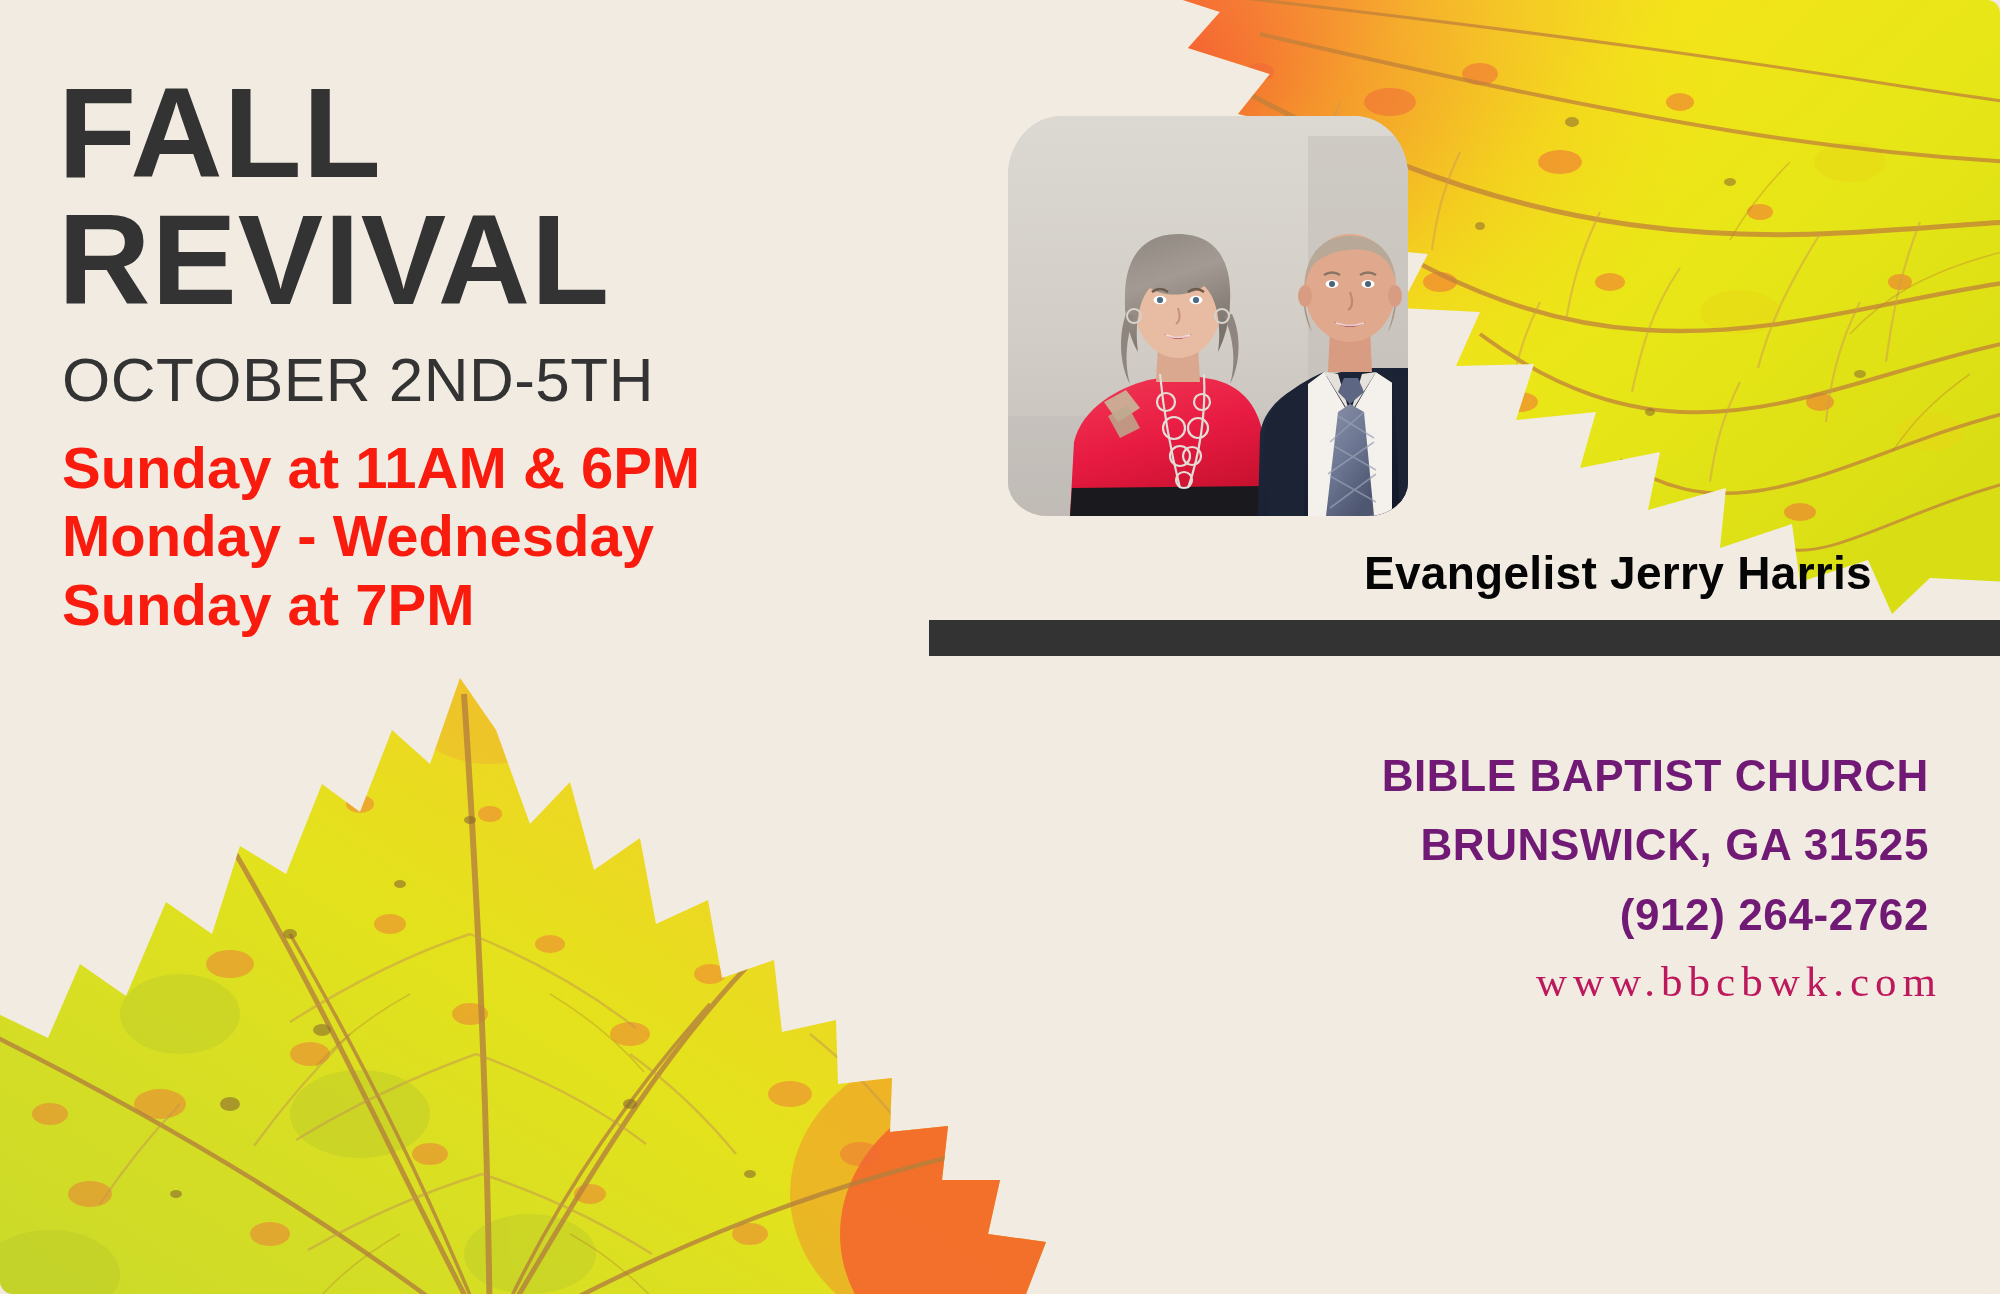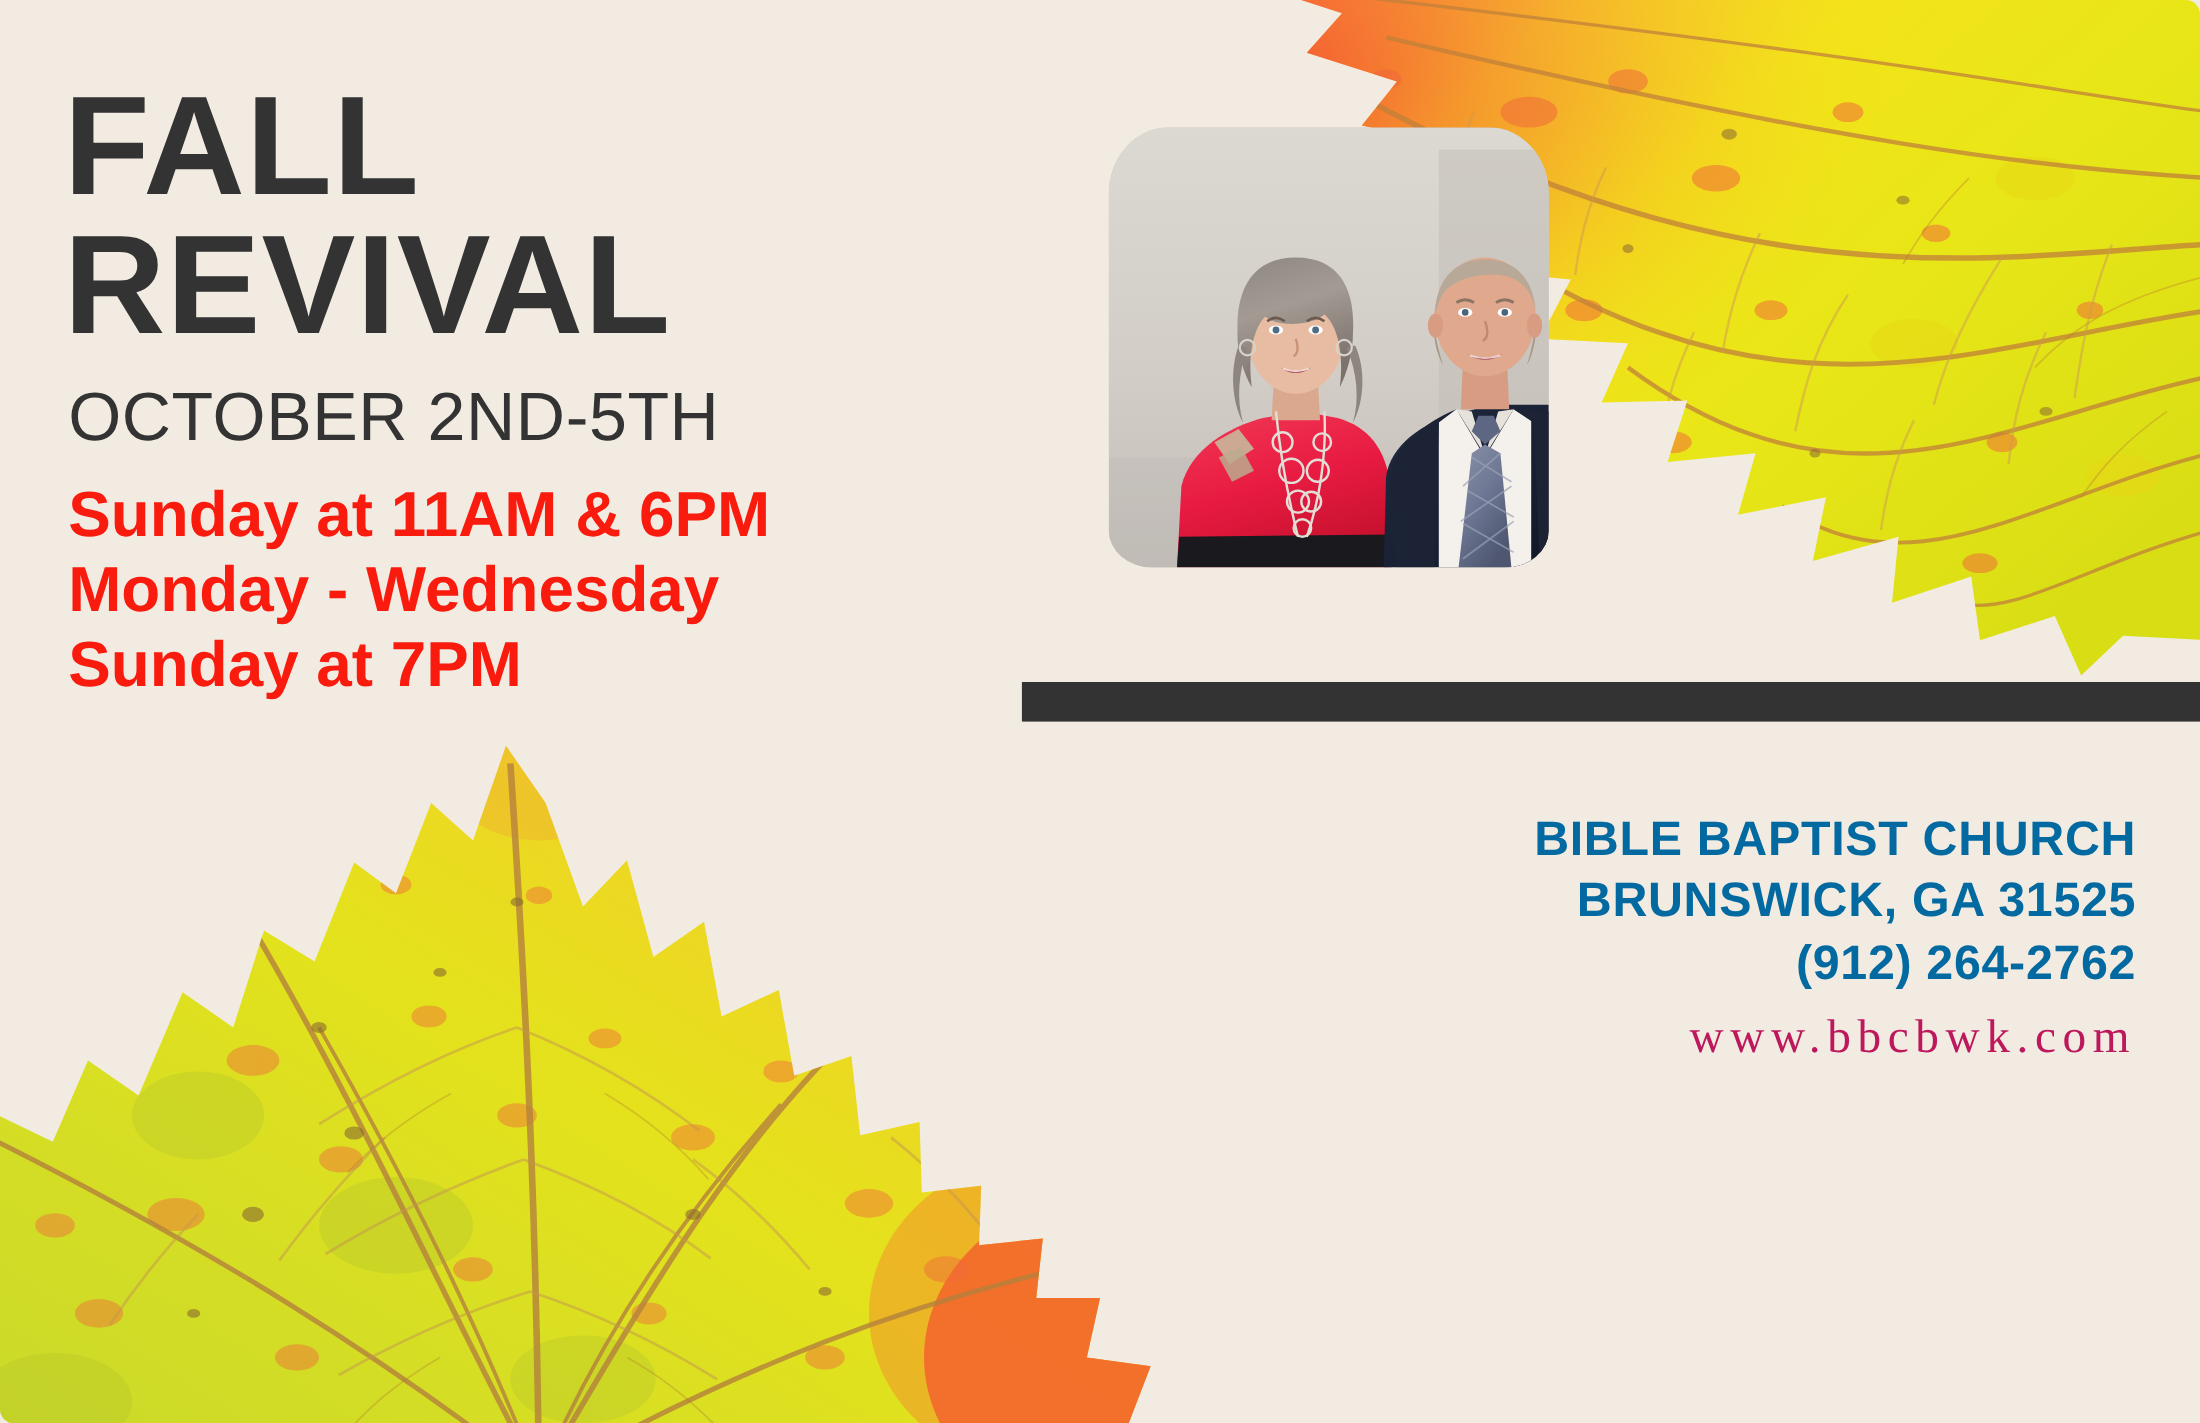--- a/index.html
+++ b/index.html
@@ -94,25 +94,25 @@
 
   
   #address-block{
     position:absolute;
     right:58px;top:735px;
     width:900px;
     text-align:right;
   }
   .addr-line{
     font-weight:700;
-    color:#0369a1;
+    color:#701a75;
     font-size:44px;
     line-height:1.28;
     letter-spacing:0.6px;
-    margin:0;
+    margin:13px;
     white-space:nowrap;
   }
   #site-line{
     font-family:"Liberation Serif", serif;
     font-weight:400;
     color:#be185d;
     font-size:43px;
     letter-spacing:6px;
     margin:14px 0 0 0;
     white-space:nowrap;
@@ -457,20 +457,21 @@
       <circle cx="360" cy="168" r="3" fill="#4B6478"></circle>
       <path d="M316,159 Q324,154 332,159" stroke="#8A7464" stroke-width="2.6" fill="none"></path>
       <path d="M352,159 Q360,154 368,159" stroke="#8A7464" stroke-width="2.6" fill="none"></path>
 
       <path d="M342,176 Q347,190 340,194" stroke="#C08A70" stroke-width="2.2" fill="none"></path>
       <path d="M326,206 Q342,216 358,206 Q342,212 326,206 Z" fill="#A8505A"></path>
       <path d="M328,207 Q342,212 356,207" stroke="#FFFFFF" stroke-width="1.6" fill="none" opacity="0.7"></path>
     </svg>
   </div>
 
+  <div id="evangelist-name">Evangelist Jerry Harris</div>
 
   <div id="divider-bar"></div>
 
   <div id="address-block">
     <div class="addr-line">BIBLE BAPTIST CHURCH</div>
     <div class="addr-line">BRUNSWICK, GA 31525</div>
     <div class="addr-line">(912) 264-2762</div>
     <div id="site-line">www.bbcbwk.com</div>
   </div>
 

